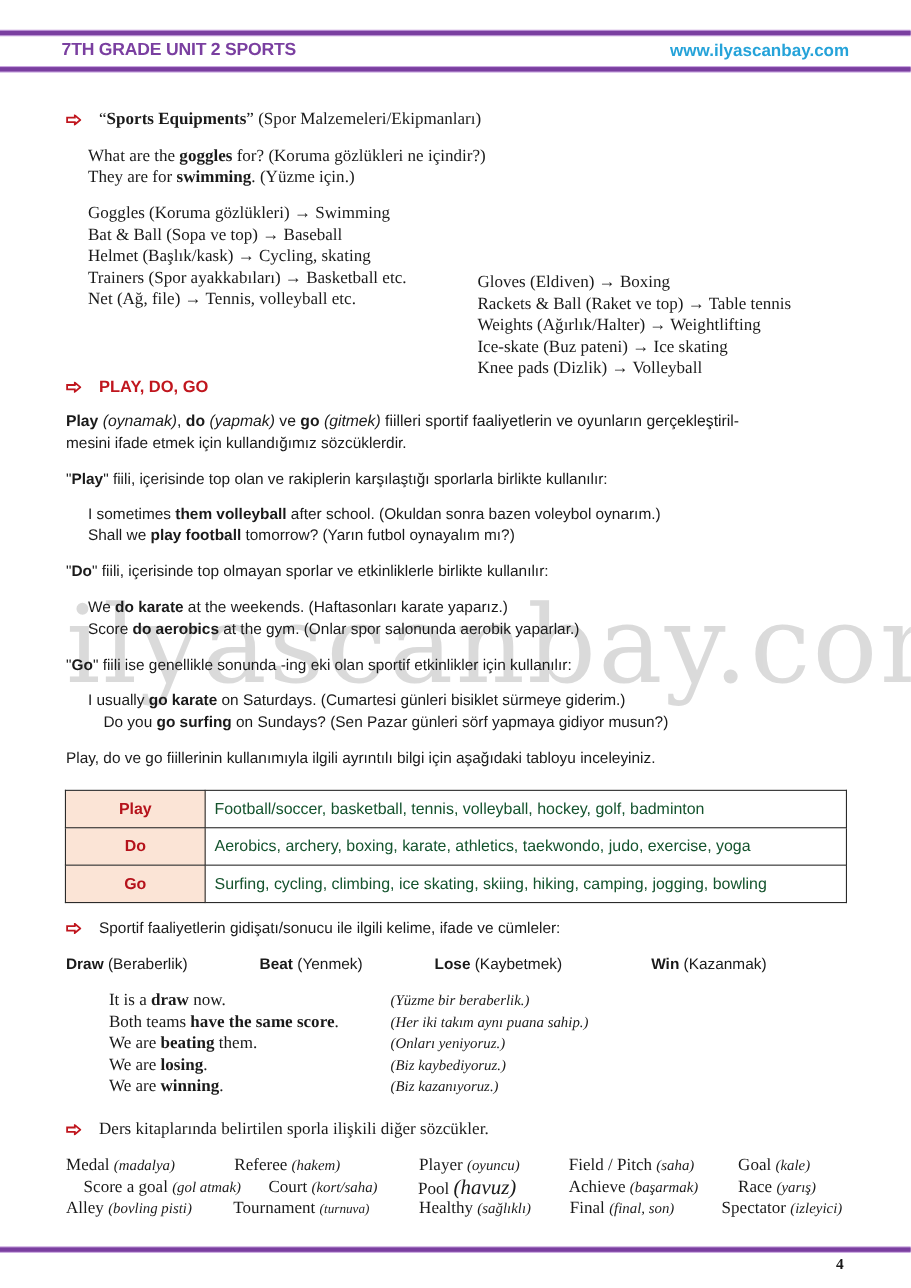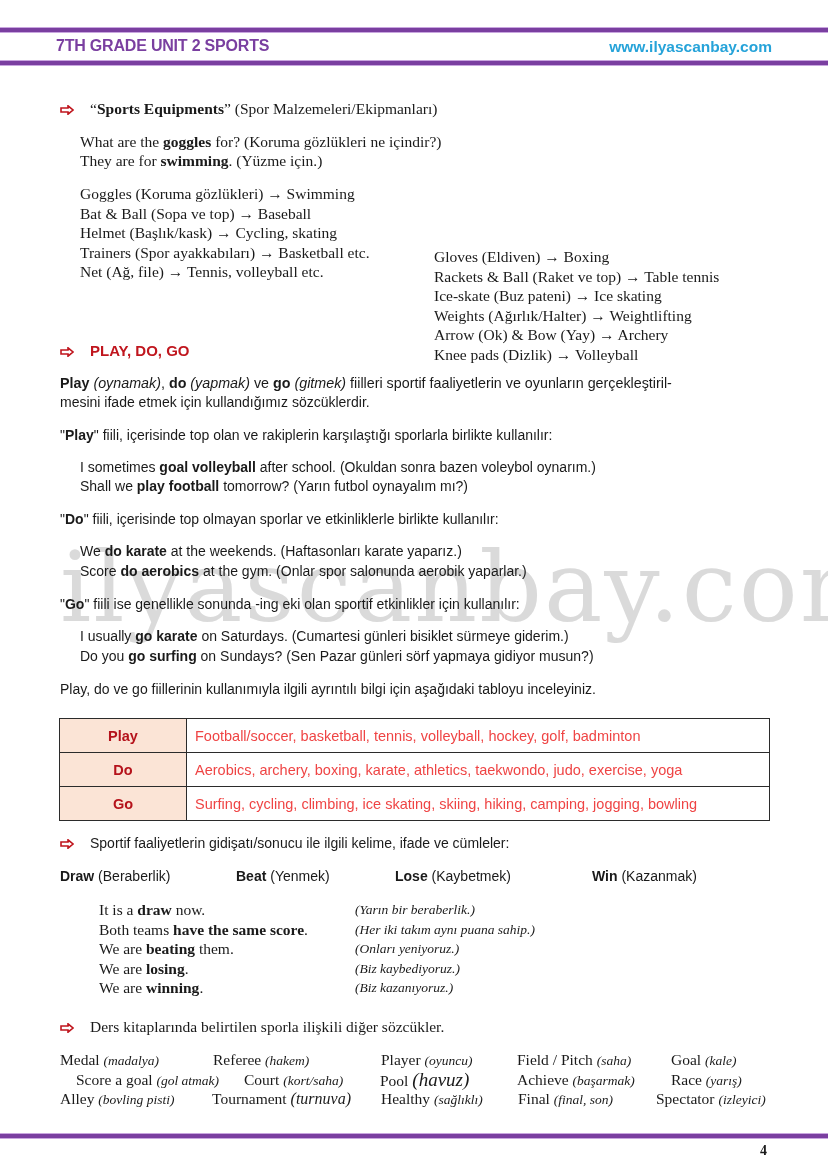--- a/index.html
+++ b/index.html
@@ -25,21 +25,21 @@
   .arrow-icon { display: inline-block; width: 14px; height: 10px; position: relative; vertical-align: middle; margin-right: 16px; }
   .arrow-icon svg { display: block; }
 
   .sec-red { color: #c0161e; font-family: "Liberation Sans", sans-serif; font-weight: bold; font-size: 15px; }
 
   .list-col div { height: 19.6px; }
 
   table.pdg { position: absolute; left: 59px; top: 718px; width: 711px; border-collapse: collapse; z-index: 1; }
   table.pdg td { border: 1px solid #2b2b2b; height: 34px; font-family: "Liberation Sans", sans-serif; font-size: 14.5px; }
   table.pdg td.verb { width: 127px; background: #fbe4d6; color: #b5121b; font-weight: bold; text-align: center; }
-  table.pdg td.list { padding-left: 8px; color: #ef4444; }
+  table.pdg td.list { padding-left: 8px; color: #14532d; }
 
   .page-num { position: absolute; left: 760px; top: 1143px; font-family: "Liberation Serif", serif; font-weight: bold; font-size: 14px; }
 </style>
 </head>
 <body>
 
 <div class="rule top1"></div>
 <div class="hdr-title">7TH GRADE UNIT 2 SPORTS</div>
 <div class="hdr-url">www.ilyascanbay.com</div>
 <div class="rule top2"></div>
@@ -62,42 +62,41 @@
 <div class="abs t list-col" style="left:80px; top:184px;">
   <div>Goggles (Koruma gözlükleri) → Swimming</div>
   <div>Bat &amp; Ball (Sopa ve top) → Baseball</div>
   <div>Helmet (Başlık/kask) → Cycling, skating</div>
   <div>Trainers (Spor ayakkabıları) →  Basketball etc.</div>
   <div>Net (Ağ, file) →  Tennis, volleyball etc.</div>
 </div>
 <div class="abs t list-col" style="left:434px; top:200px;margin-top:47px;">
   <div>Gloves (Eldiven)  →  Boxing</div>
   <div>Rackets &amp; Ball (Raket ve top) → Table tennis</div>
+  <div>Weights (Ağırlık/Halter)  →  Weightlifting</div>
   <div>Ice-skate (Buz pateni) →  Ice skating</div>
-  <div>Weights (Ağırlık/Halter)  →  Weightlifting</div>
-  <div>Arrow (Ok) &amp; Bow (Yay) →  Archery</div>
   <div>Knee pads (Dizlik)  →  Volleyball</div>
 </div>
 
 <div class="abs" style="left:60px; top:341px;">
   <span class="arrow-icon"><svg width="14" height="10" viewBox="0 0 14 10">
         <path d="M1 3 H8 V0.8 L13 5 L8 9.2 V7 H1 Z" fill="none" stroke="#c0161e" stroke-width="1.6"></path>
       </svg></span><span class="sec-red">PLAY, DO, GO</span>
 </div>
 
 <div class="abs tn" style="left:60px; top:374px; font-size:14.3px;">
   <b>Play</b> <i>(oynamak)</i><span>, </span><b>do</b> <i>(yapmak)</i><span> ve </span><b>go</b> <i>(gitmek)</i><span> fiilleri sportif faaliyetlerin ve oyunların gerçekleştiril-</span>
 </div>
 <div class="abs tn" style="left:60px; top:393px;">mesini ifade etmek için kullandığımız sözcüklerdir.</div>
 
 <div class="abs tn" style="left:60px; top:426px;">
   <span>"</span><b>Play</b><span>" fiili, içerisinde top olan ve rakiplerin karşılaştığı sporlarla birlikte kullanılır:</span>
 </div>
 <div class="abs tn" style="left:80px; top:458px;">
-  <span>I sometimes </span><b>goal volleyball</b><span> after school. (Okuldan sonra bazen voleybol oynarım.)</span>
+  <span>I sometimes </span><b>them volleyball</b><span> after school. (Okuldan sonra bazen voleybol oynarım.)</span>
 </div>
 <div class="abs tn" style="left:80px; top:477px;">
   <span>Shall we </span><b>play football</b><span> tomorrow? (Yarın futbol oynayalım mı?)</span>
 </div>
 
 <div class="abs tn" style="left:60px; top:510px;">
   <span>"</span><b>Do</b><span>" fiili, içerisinde top olmayan sporlar ve etkinliklerle birlikte kullanılır:</span>
 </div>
 <div class="abs tn" style="left:80px; top:542px;">
   <span>We </span><b>do karate</b><span> at the weekends. (Haftasonları karate yaparız.)</span>
@@ -105,21 +104,21 @@
 <div class="abs tn" style="left:80px; top:562px;">
   <span>Score </span><b>do aerobics</b><span> at the gym. (Onlar spor salonunda aerobik yaparlar.)</span>
 </div>
 
 <div class="abs tn" style="left:60px; top:595px;">
   <span>"</span><b>Go</b><span>" fiili ise genellikle sonunda -ing eki olan sportif etkinlikler için kullanılır:</span>
 </div>
 <div class="abs tn" style="left:80px; top:627px;">
   <span>I usually </span><b>go karate</b><span> on Saturdays. (Cumartesi günleri bisiklet sürmeye giderim.)</span>
 </div>
-<div class="abs tn" style="left:80px; top:647px;">
+<div class="abs tn" style="left:94px; top:647px;">
   <span>Do you </span><b>go surfing</b><span> on Sundays? (Sen Pazar günleri sörf yapmaya gidiyor musun?)</span>
 </div>
 
 <div class="abs tn" style="left:60px; top:680px;">Play, do ve go fiillerinin kullanımıyla ilgili ayrıntılı bilgi için aşağıdaki tabloyu inceleyiniz.</div>
 
 <table class="pdg">
   <tbody>
       <tr>
     <td class="verb">Play</td>
     <td class="list">Football/soccer, basketball, tennis, volleyball, hockey, golf, badminton</td>
@@ -145,21 +144,21 @@
 <div class="abs tn" style="left:236px; top:867px;"><b>Beat</b><span> (Yenmek)</span></div>
 <div class="abs tn" style="left:395px; top:867px;"><b>Lose</b><span> (Kaybetmek)</span></div>
 <div class="abs tn" style="left:592px; top:867px;"><b>Win</b><span> (Kazanmak)</span></div>
 
 <div class="abs t" style="left:99px; top:900px;"><span>It is a </span><b>draw</b><span> now.</span></div>
 <div class="abs t" style="left:99px; top:919.5px;"><span>Both teams </span><b>have the same score</b><span>.</span></div>
 <div class="abs t" style="left:99px; top:939px;"><span>We are </span><b>beating</b><span> them.</span></div>
 <div class="abs t" style="left:99px; top:958.5px;"><span>We are </span><b>losing</b><span>.</span></div>
 <div class="abs t" style="left:99px; top:978px;"><span>We are </span><b>winning</b><span>.</span></div>
 
-<div class="abs t" style="left:355px; top:900px; font-size:13.5px;"><i>(Yarın bir beraberlik.)</i></div>
+<div class="abs t" style="left:355px; top:900px; font-size:13.5px;"><i>(Yüzme bir beraberlik.)</i></div>
 <div class="abs t" style="left:355px; top:919.5px; font-size:13.5px;"><i>(Her iki takım aynı puana sahip.)</i></div>
 <div class="abs t" style="left:355px; top:939px; font-size:13.5px;"><i>(Onları yeniyoruz.)</i></div>
 <div class="abs t" style="left:355px; top:958.5px; font-size:13.5px;"><i>(Biz kaybediyoruz.)</i></div>
 <div class="abs t" style="left:355px; top:978px; font-size:13.5px;"><i>(Biz kazanıyoruz.)</i></div>
 
 <div class="abs t" style="left:60px; top:1017px;">
   <span class="arrow-icon"><svg width="14" height="10" viewBox="0 0 14 10">
         <path d="M1 3 H8 V0.8 L13 5 L8 9.2 V7 H1 Z" fill="none" stroke="#c0161e" stroke-width="1.6"></path>
       </svg></span><span>Ders kitaplarında belirtilen sporla ilişkili diğer sözcükler.</span>
 </div>
@@ -170,19 +169,19 @@
 <div class="abs t" style="left:517px; top:1050px;"><span>Field / Pitch</span> <i style="font-size:13.5px">(saha)</i></div>
 <div class="abs t" style="left:671px; top:1050px;"><span>Goal</span> <i style="font-size:13.5px">(kale)</i></div>
 
 <div class="abs t" style="left:76px; top:1070px;"><span>Score a goal</span> <i style="font-size:13.5px">(gol atmak)</i></div>
 <div class="abs t" style="left:244px; top:1070px;"><span>Court</span> <i style="font-size:13.5px">(kort/saha)</i></div>
 <div class="abs t" style="left:380px; top:1070px;"><span>Pool</span> <i style="font-size:19px">(havuz)</i></div>
 <div class="abs t" style="left:517px; top:1070px;"><span>Achieve</span> <i style="font-size:13.5px">(başarmak)</i></div>
 <div class="abs t" style="left:671px; top:1070px;"><span>Race</span> <i style="font-size:13.5px">(yarış)</i></div>
 
 <div class="abs t" style="left:60px; top:1089px;"><span>Alley</span> <i style="font-size:13.5px">(bovling pisti)</i></div>
-<div class="abs t" style="left:212px; top:1089px;"><span>Tournament</span> <i style="font-size:16px">(turnuva)</i></div>
+<div class="abs t" style="left:212px; top:1089px;"><span>Tournament</span> <i style="font-size:12px">(turnuva)</i></div>
 <div class="abs t" style="left:381px; top:1089px;"><span>Healthy</span> <i style="font-size:13.5px">(sağlıklı)</i></div>
 <div class="abs t" style="left:518px; top:1089px;"><span>Final</span> <i style="font-size:13.5px">(final, son)</i></div>
 <div class="abs t" style="left:656px; top:1089px;"><span>Spectator</span> <i style="font-size:13.5px">(izleyici)</i></div>
 
 <div class="rule bottom"></div>
 <div class="page-num">4</div>
 
 </body></html>

